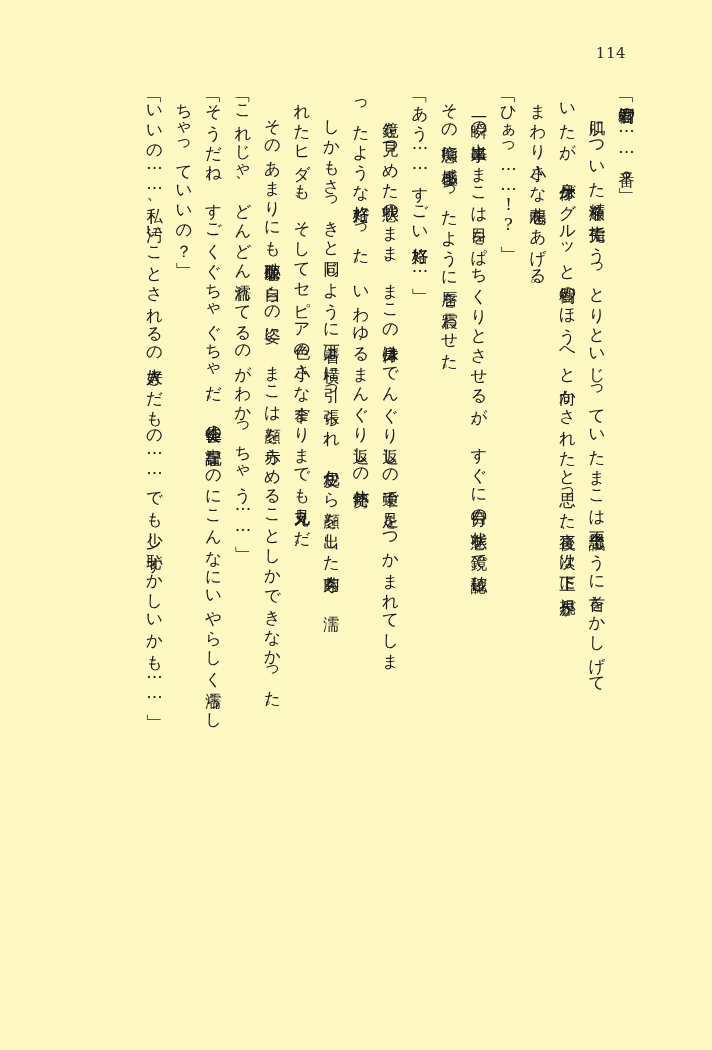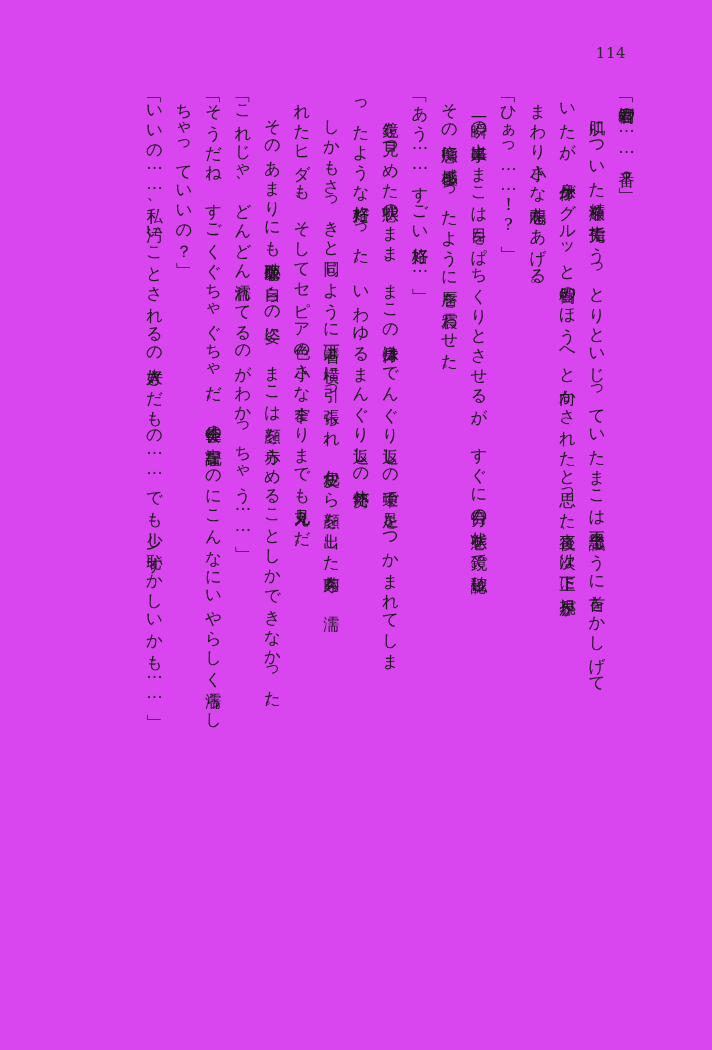--- a/index.html
+++ b/index.html
@@ -12,21 +12,21 @@
     height: 1050px;
     position: relative;
     font-family: "DejaVu Serif", "Liberation Serif", serif;
     color: #1a1a1a;
     overflow: hidden;
   }
 
   .page {
     position: absolute;
     inset: 0;
-    background: #d946ef;
+    background: #fef9c3;
   }
 
   .page-number {
     position: absolute;
     top: 44px;
     right: 86px;
     font-size: 15px;
     letter-spacing: 0.5px;
     color: #2b2b2b;
     font-family: "DejaVu Serif", "Liberation Serif", serif;

